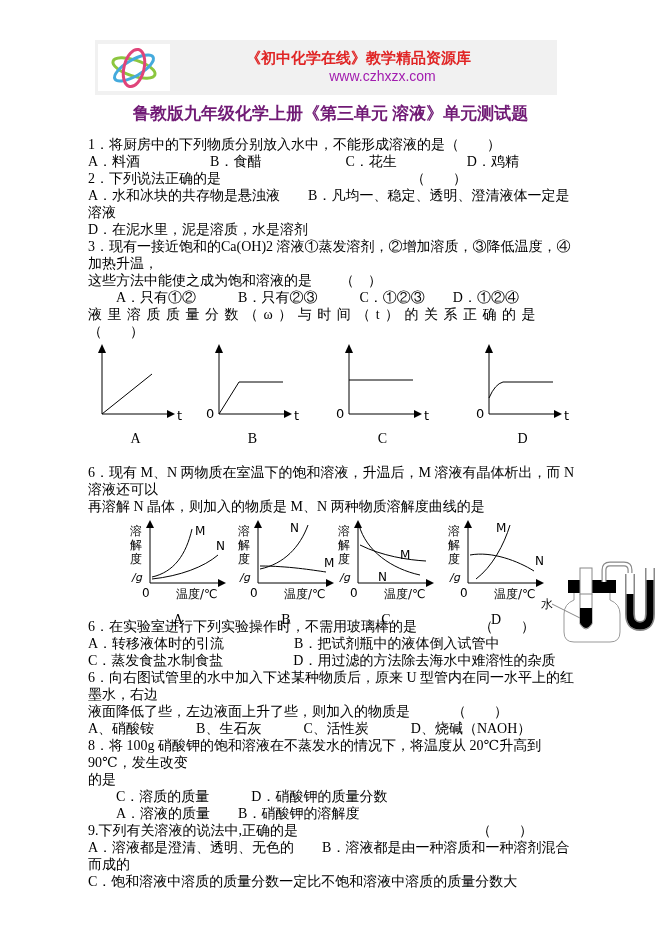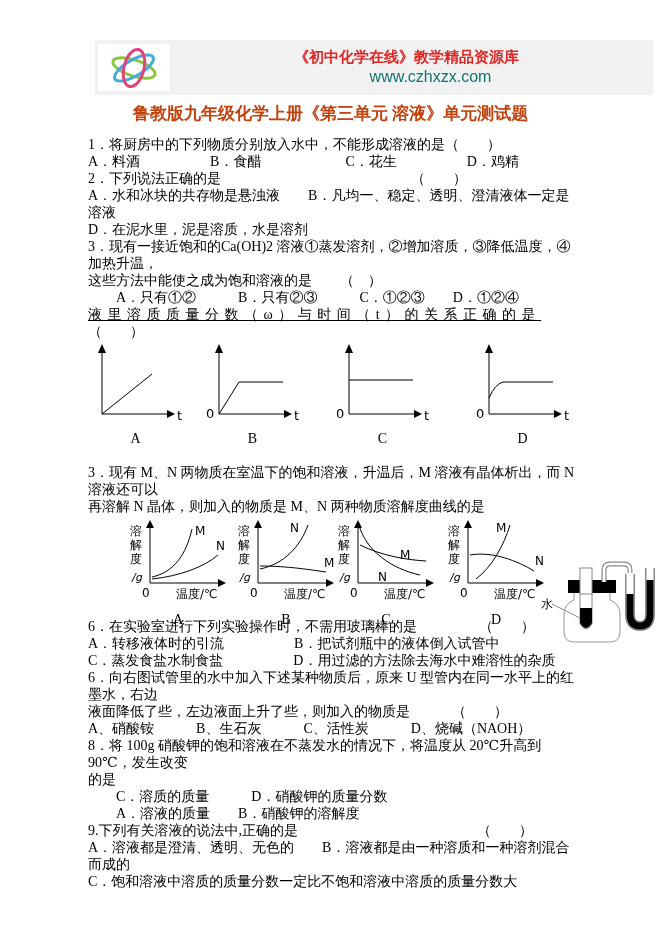--- a/index.html
+++ b/index.html
@@ -1,35 +1,35 @@
 <!DOCTYPE html>
 <html><head>
 <meta charset="utf-8">
 <style>
   html,body{margin:0;padding:0;background:#fff;}
   body{width:661px;height:935px;position:relative;overflow:hidden;
        font-family:"Liberation Serif","DejaVu Serif",serif;color:#000;}
-  .banner{position:absolute;left:95px;top:40px;width:558px;height:55px;
+  .banner{position:absolute;left:95px;top:40px;width:462px;height:55px;
           background:#f1f1f1;display:flex;align-items:center;}
   .logo-box{width:72px;height:47px;background:#ffffff;margin-left:3px;
             display:flex;align-items:center;justify-content:center;}
   .banner-text{flex:1;text-align:center;line-height:1.25;padding-right:10px;}
   .banner-title{color:#e02525;font-weight:bold;font-size:15px;
                 font-family:"Liberation Sans","DejaVu Sans",sans-serif;}
-  .banner-url{color:#0f766e;font-size:16px;
+  .banner-url{color:#a21caf;font-size:14px;
               font-family:"Liberation Sans","DejaVu Sans",sans-serif;margin-left:48px;}
   .doc-title{position:absolute;left:0;top:102px;width:100%;text-align:center;
-             color:#c2410c;font-size:17px;font-weight:bold;}
+             color:#701a75;font-size:17px;font-weight:bold;}
   .content{position:absolute;left:88px;top:136px;width:489px;
            font-size:14px;line-height:17px;}
   .line{white-space:pre-wrap;}
   .split{display:flex;gap:12px;}
   .split .paren{margin-left:auto;white-space:pre;}
   .mr110{margin-right:110px;} .mr42{margin-right:42px;} .mr44{margin-right:44px;}
-  .ls{letter-spacing:5.5px;white-space:pre;text-decoration:underline;}
+  .ls{letter-spacing:5.5px;white-space:pre;}
   .graphs4{display:flex;margin:2px 0 3px 0;height:102px;}
   .g4{width:95px;text-align:center;}
   .g4 .glabel,.g5 .glabel{font-size:14px;margin-top:2px;}.m22{margin-left:22px;}.m35{margin-left:35px;}
   .m45{margin-left:45px;}.m40{margin-left:40px;}.m8{margin-left:8px;}
   .m0{margin-left:0;}.m10{margin-left:10px;}
   .graphs5{display:flex;margin:2px 0 4px 0;height:97px;}
   .g5{width:100px;text-align:center;}
   svg text{font-family:"DejaVu Sans","Liberation Sans",sans-serif;fill:#000;}
   .apparatus{position:absolute;left:540px;top:560px;}
   .sp17{height:17px;}
@@ -119,21 +119,21 @@
         <path d="M14,56 Q20,42 28,40 L78,40" stroke="#000" fill="none"></path>
         <text x="1" y="76" font-size="13">0</text>
         <text x="89" y="78" font-size="13">t</text>
       </svg>
       <div class="glabel">D</div>
     </div>
   </div>
 
   <div class="sp17"></div>
 
-  <div class="line">3．现有 M、N 两物质在室温下的饱和溶液，升温后，M 溶液有晶体析出，而 N 溶液还可以</div>
+  <div class="line">6．现有 M、N 两物质在室温下的饱和溶液，升温后，M 溶液有晶体析出，而 N 溶液还可以</div>
   <div class="line">再溶解 N 晶体，则加入的物质是 M、N 两种物质溶解度曲线的是</div>
 
   <div class="graphs5">
     <div class="g5 m40">
       <svg width="100" height="88" viewBox="0 0 100 88">
         <text x="2" y="18" font-size="12">溶</text>
         <text x="2" y="32" font-size="12">解</text>
         <text x="2" y="46" font-size="12">度</text>
         <text x="4" y="64" font-size="11" font-style="italic">/g</text>
         <line x1="22" y1="66" x2="22" y2="8" stroke="#000"></line>

